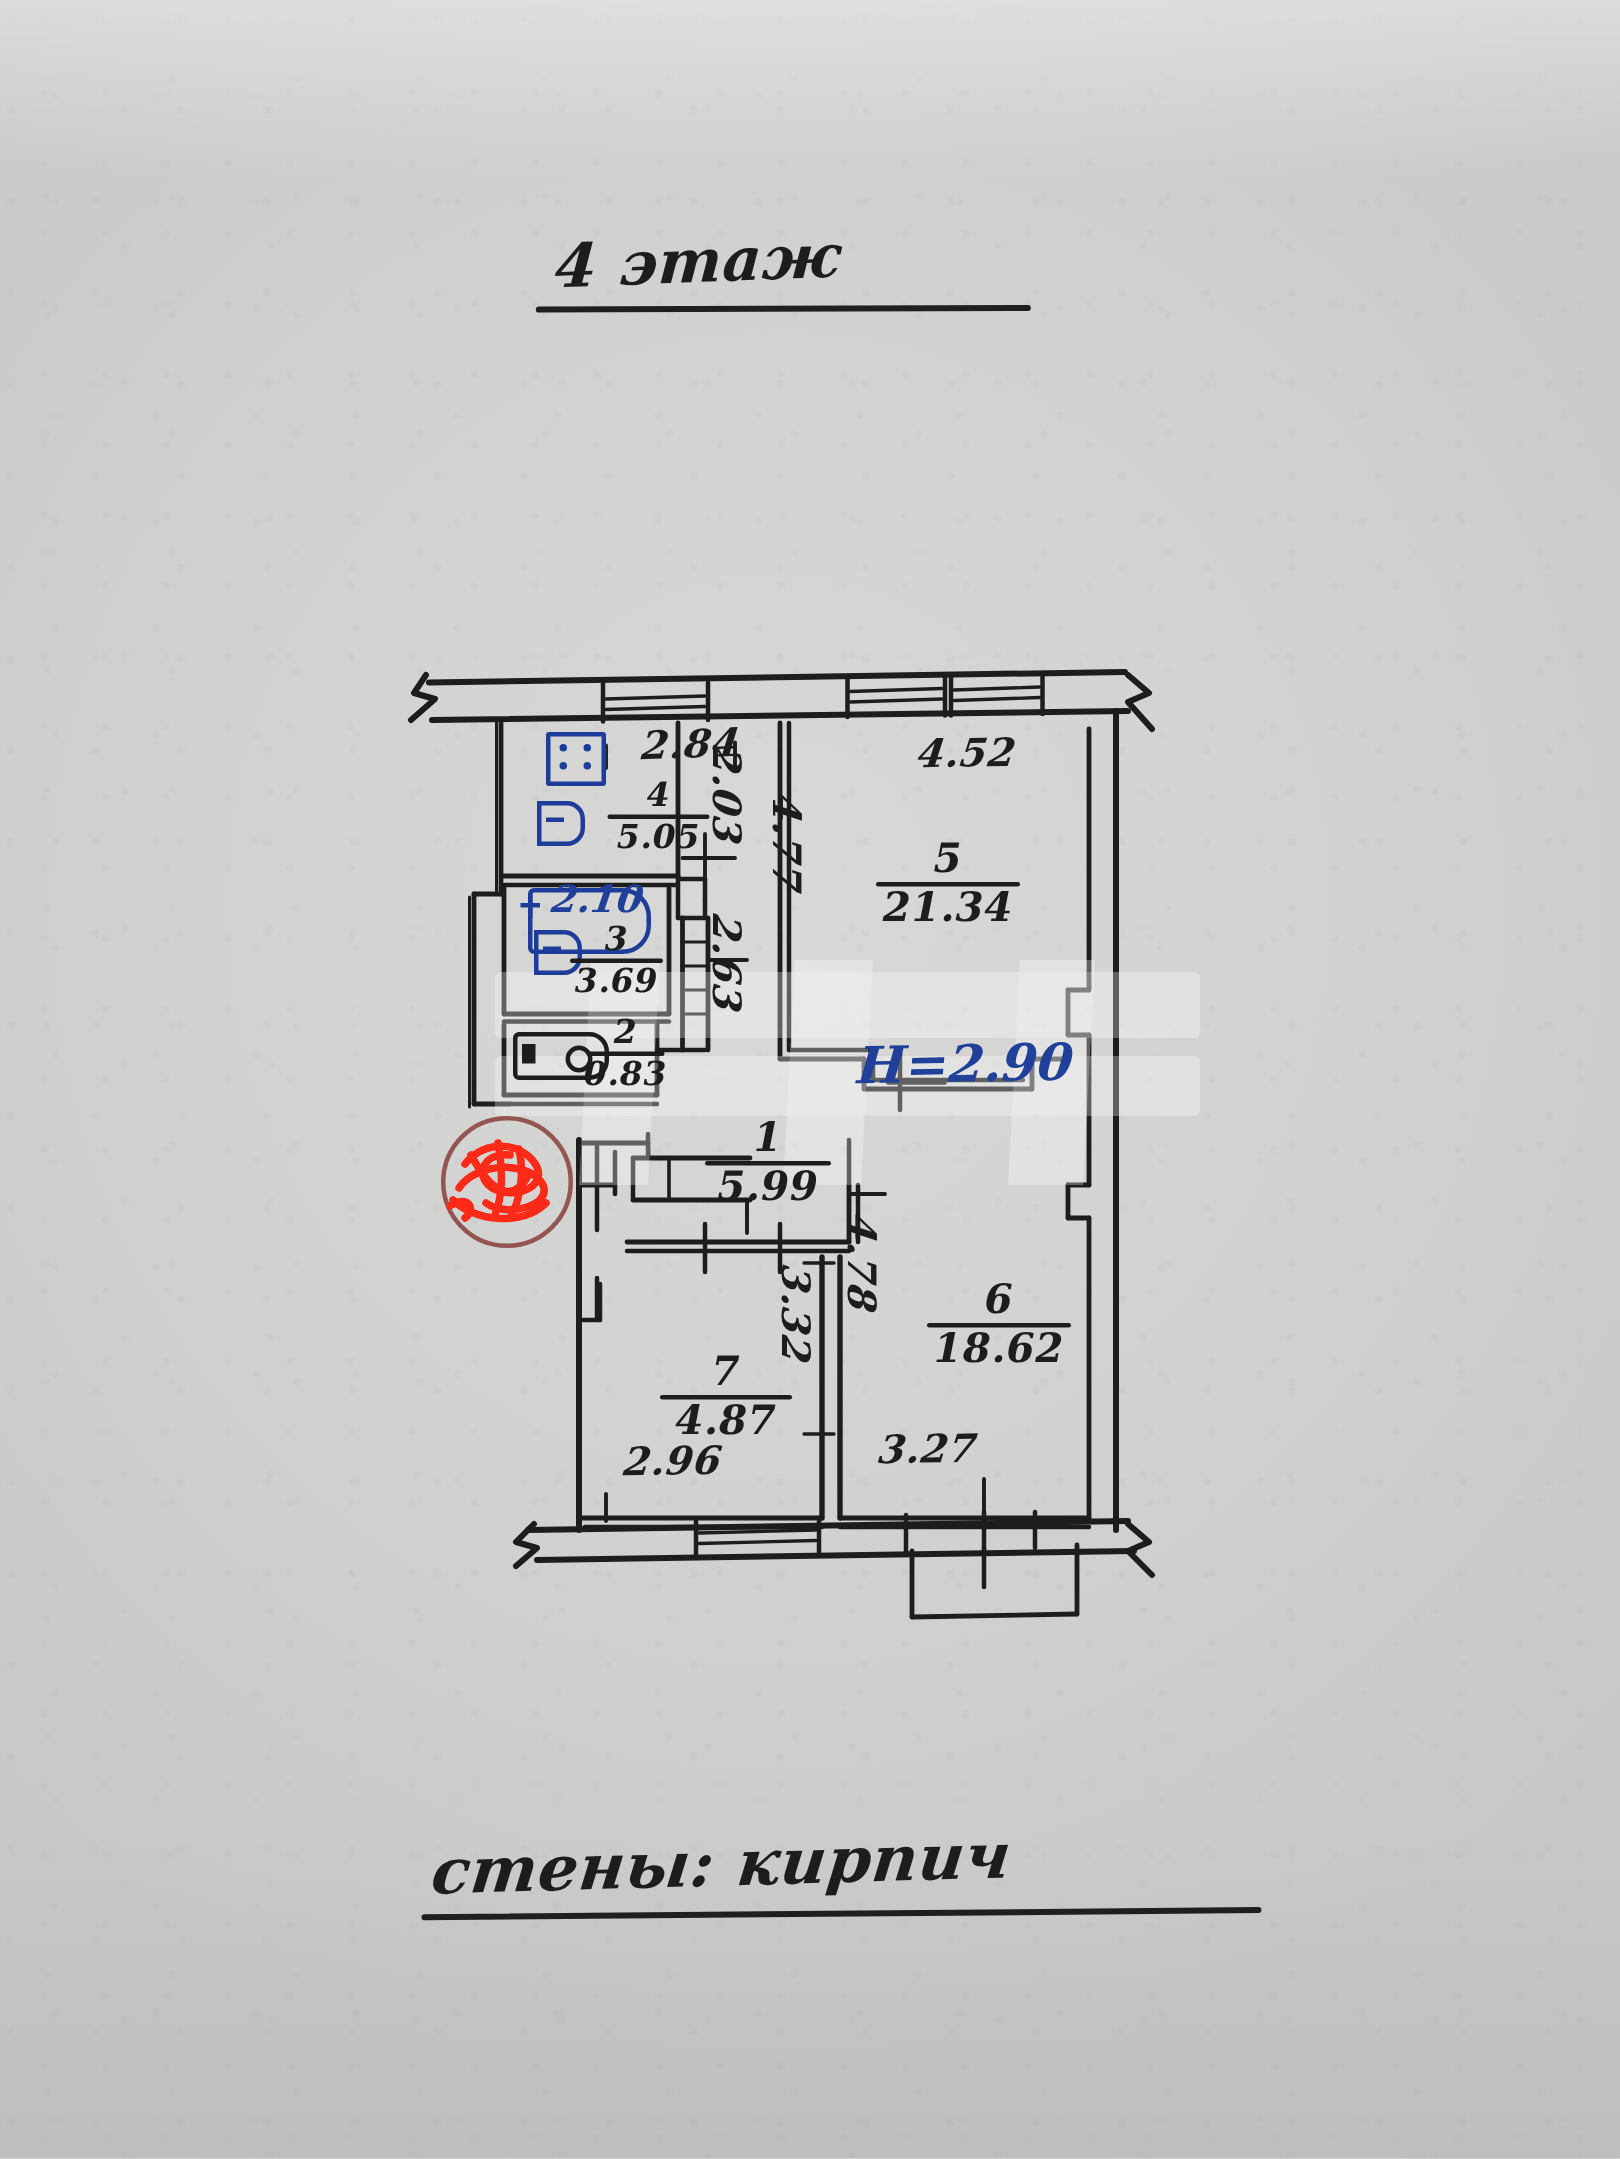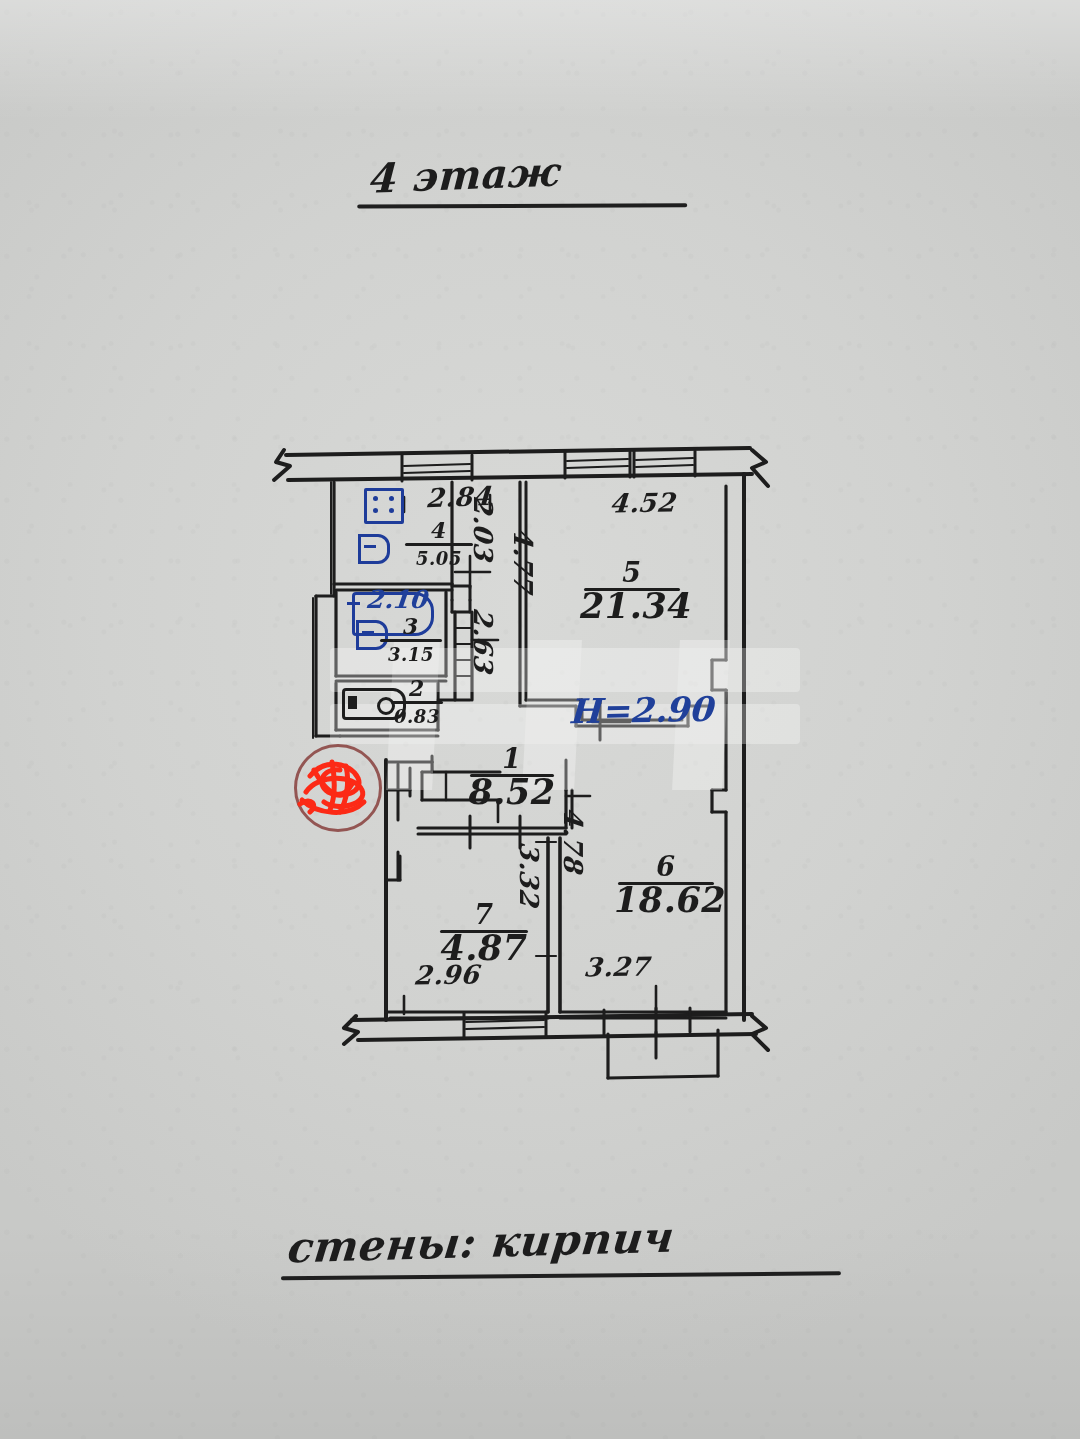--- a/index.html
+++ b/index.html
@@ -102,28 +102,28 @@
   .room{
     text-align:center;
   }
   .room .num{
     font-size:27px;line-height:26px;
   }
   .room .bar{
     height:3px;background:#1d1d1d;margin:2px auto 1px auto;border-radius:2px;
   }
   .room .area{
-    font-size:35px;line-height:28px;
+    font-size:27px;line-height:28px;
   }
   .dim{ font-size:26px; }
   .dim.v{ transform-origin:0 0; }
 
   
   .room.sm .num{font-size:22px;line-height:21px;}
-  .room.sm .area{font-size:18px;line-height:23px;}
+  .room.sm .area{font-size:22px;line-height:23px;}
   .stove{
     width:34px;height:30px;border:3px solid #1e3c9a;border-radius:2px;
     position:absolute;
   }
   .stove i{
     position:absolute;width:5px;height:5px;border-radius:50%;
     background:#1e3c9a;display:block;
   }
   .sink-ic{
     position:absolute;width:26px;height:24px;
@@ -387,33 +387,33 @@
 
 <div class="lbl room sm hand" style="left:402px;top:520px;width:74px;">
   <div class="num">4</div>
   <div class="bar" style="width:68px;"></div>
   <div class="area">5.05</div>
 </div>
 
 <div class="lbl room sm hand" style="left:376px;top:616px;width:70px;">
   <div class="num">3</div>
   <div class="bar" style="width:62px;"></div>
-  <div class="area">3.15</div>
+  <div class="area">3.69</div>
 </div>
 
 <div class="lbl room sm hand" style="left:388px;top:678px;width:58px;">
   <div class="num">2</div>
   <div class="bar" style="width:52px;"></div>
   <div class="area">0.83</div>
 </div>
 
 <div class="lbl room hand" style="left:466px;top:746px;width:92px;">
   <div class="num">1</div>
   <div class="bar" style="width:84px;"></div>
-  <div class="area">8.52</div>
+  <div class="area">5.99</div>
 </div>
 
 <div class="lbl room hand" style="left:580px;top:560px;width:104px;">
   <div class="num">5</div>
   <div class="bar" style="width:96px;"></div>
   <div class="area">21.34</div>
 </div>
 
 <div class="lbl room hand" style="left:614px;top:854px;width:104px;">
   <div class="num">6</div>

